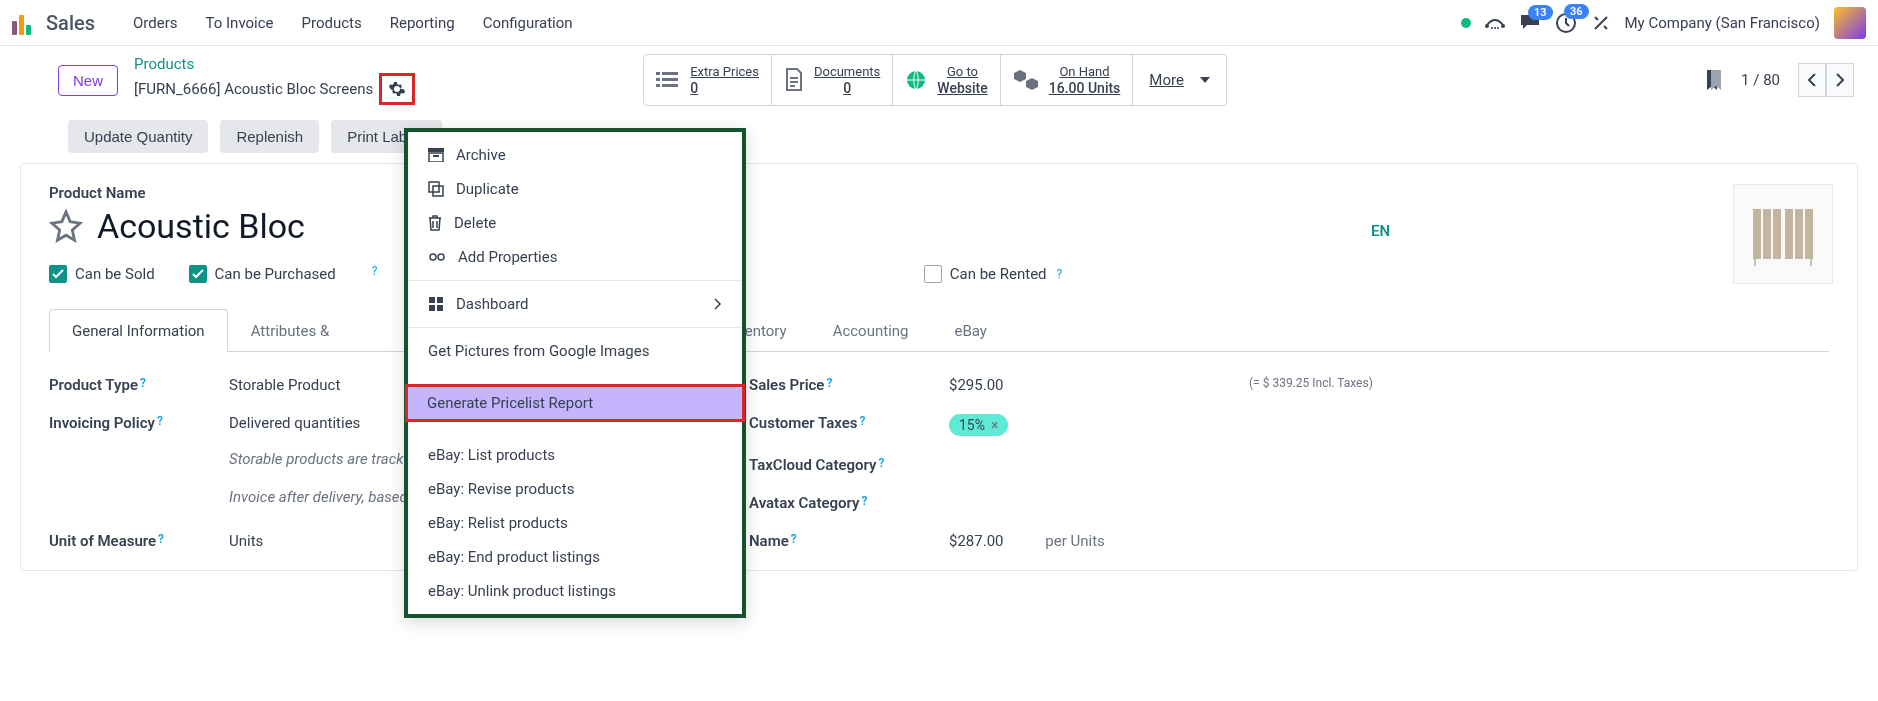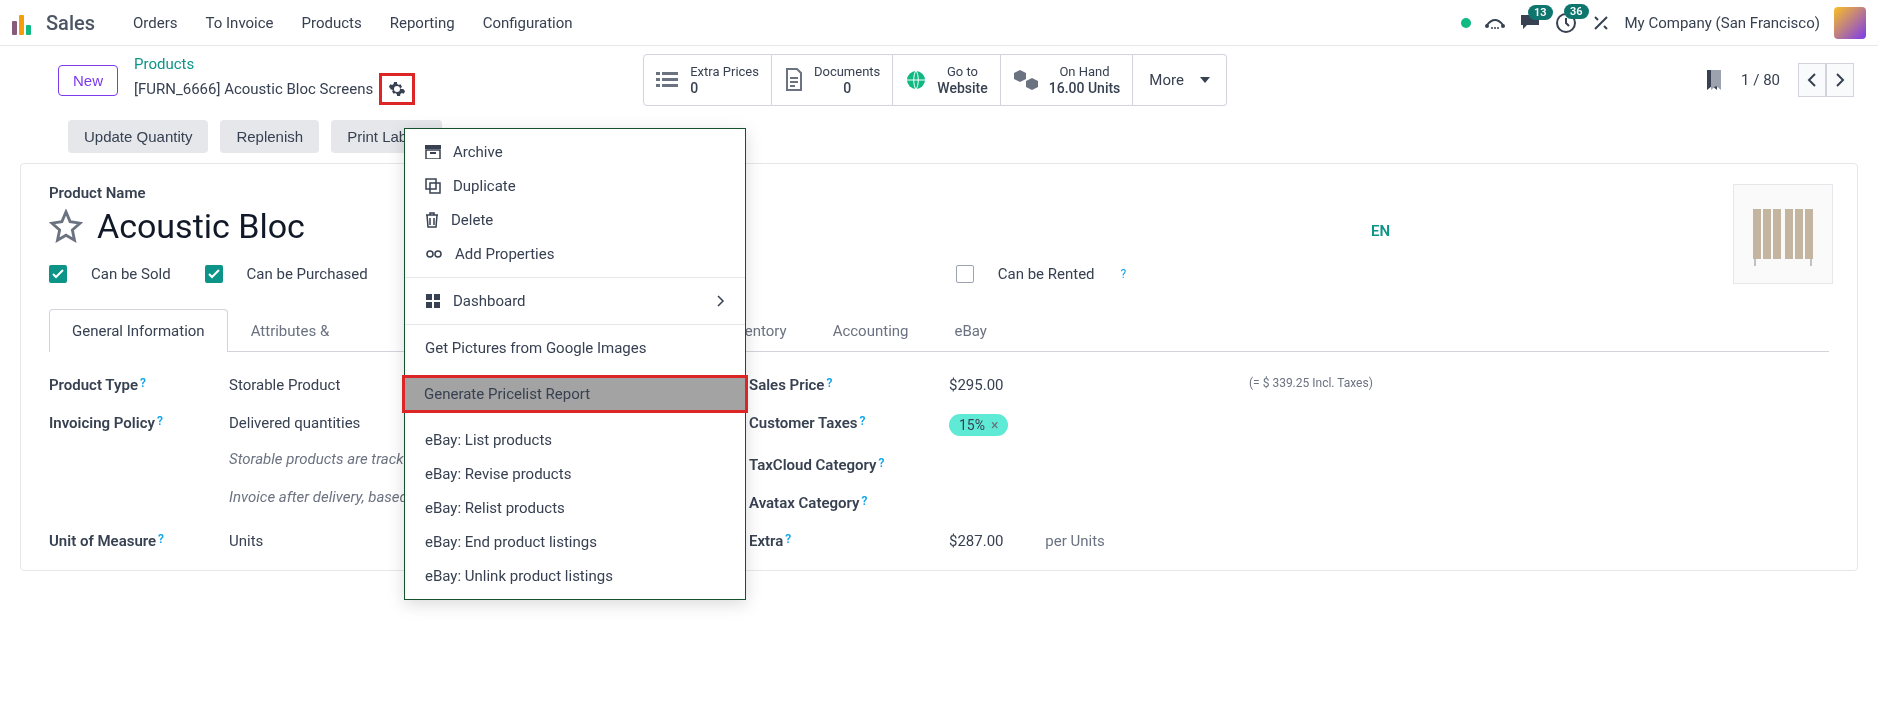--- a/index.html
+++ b/index.html
@@ -10,21 +10,21 @@
   .app-logo { width: 24px; height: 24px; margin-right: 10px; display:flex; align-items:flex-end; gap:2px;}
   .app-logo span{display:inline-block;width:5px;border-radius:1px;}
   .app-logo .b1{height:14px;background:#875A7B;}
   .app-logo .b2{height:20px;background:#F59E0B;}
   .app-logo .b3{height:10px;background:#10B981;}
   .app-name { font-size: 20px; font-weight: 500; color: #4b5563; margin-right: 24px; }
   .nav-item { color: #374151; padding: 8px 14px; cursor: pointer; font-size: 15px; }
   .topnav-right { margin-left: auto; display: flex; align-items: center; gap: 14px; }
   .status-dot { width: 10px; height: 10px; border-radius: 50%; background: #10b981; }
   .badge { position: relative; }
-  .badge-count { position: absolute; top: -8px; right: -12px; background: #0f766e; color: #fff; border-radius: 10px; font-size: 11px; padding: 1px 6px; font-weight:600;}
+  .badge-count { position: absolute; top: -8px; right: -12px; background: #3b82f6; color: #fff; border-radius: 10px; font-size: 11px; padding: 1px 6px; font-weight:600;}
   .company-name { font-size: 15px; color: #374151; }
   .avatar { width: 32px; height: 32px; border-radius: 4px; background: linear-gradient(135deg,#fbbf24,#7c3aed); }
   .icon-btn svg { display:block; }
 
   
   .actionbar { display: flex; align-items: center; padding: 8px 16px; gap: 8px; }
   .btn-new { border: 1px solid #7c3aed; color: #7c3aed; background: #fff; padding: 6px 14px; font-size: 15px; border-radius: 4px; cursor: pointer; margin-left: 42px; }
   .breadcrumb { margin-left: 8px; }
   .breadcrumb-top { color: #0d9488; font-size: 15px; cursor: pointer; }
   .breadcrumb-sub { color: #374151; font-size: 15px; display:flex; align-items:center; gap:4px;}
@@ -37,41 +37,41 @@
   .statbox .label { font-size: 13px; color: #374151; line-height:1.2;}
   .statbox .value { font-size: 14px; color: #374151; font-weight:500;}
   .statbox.more { border-radius: 0 4px 4px 0; padding: 6px 16px; font-size:15px;}
   
   .pager-area { margin-left: auto; display:flex; align-items:center; gap: 18px; padding-right: 8px;}
   .pager-text { font-size:15px; color:#374151; }
   .pager-btn { width:28px; height:34px; border:1px solid #d1d5db; background:#f9fafb; cursor:pointer; display:flex; align-items:center; justify-content:center;}
   .pager-btns{display:flex;}
 
   
-  .dropdown { position: absolute; left: 404px; top: 128px; background: #fff; border: 1px solid #14532d; box-shadow: 0 4px 16px rgba(0,0,0,0.15); width: 342px; z-index: 100; padding: 6px 0;}
+  .dropdown { position: absolute; left: 404px; top: 128px; background: #fff; border: 4px solid #14532d; box-shadow: 0 4px 16px rgba(0,0,0,0.15); width: 342px; z-index: 100; padding: 6px 0;}
   .dropdown-item { padding: 8px 20px; display: flex; align-items: center; gap: 12px; cursor: pointer; font-size: 15px; color: #374151; }
-  .dropdown-item.highlight { background: #a3a3a3; outline: 3px solid #dc2626; outline-offset: -1px; margin: 12px -1px;}
+  .dropdown-item.highlight { background: #c4b5fd; outline: 3px solid #dc2626; outline-offset: -1px; margin: 18px -1px;}
   .dropdown-sep { border-top: 1px solid #e5e7eb; margin: 6px 0; }
   .dropdown-item .chev { margin-left:auto; }
 
   
   .toolbar { padding: 6px 24px; display:flex; gap:12px;margin-left:44px; }
   .tool-btn { background: #e5e7eb; border: none; padding: 8px 16px; border-radius: 4px; font-size: 15px; color:#374151; cursor:pointer; font-weight:500;}
 
   
   .form-card { margin: 4px 20px 0 20px; border: 1px solid #e5e7eb; border-radius: 4px; padding: 20px 28px; position:relative;}
   .product-label { font-size: 15px; font-weight: 600; color:#374151;}
   .product-title-row { display:flex; align-items:center; gap:14px; margin-top:4px;}
   .star { width: 34px; height:34px; }
   .product-title { font-size: 34px; color:#111827; font-weight:400;}
   .lang-badge { color:#0d9488; font-weight:600; font-size:15px; position:absolute; left: 1350px; top: 58px;}
   .product-img { position:absolute; right: 24px; top: 20px; width: 100px; height:100px; border:1px solid #e5e7eb; display:flex; align-items:center; justify-content:center; background:#fafafa;}
   
   .checks { display:flex; gap: 34px; margin-top: 18px; align-items:center;}
-  .check { display:flex; align-items:center; gap:24px; font-size:15px;}
+  .check { display:flex; align-items:center; gap:8px; font-size:15px;}
   .checkbox { width:18px; height:18px; background:#0d9488; display:inline-flex; align-items:center; justify-content:center; border-radius:2px;}
   .checkbox.empty{ background:#fff; border:1px solid #9ca3af;}
   .help { color:#0ea5e9; font-size:12px; vertical-align:super; margin-left:2px;}
 
   
   .tabs { display:flex; border-bottom:1px solid #d1d5db; margin-top: 24px;}
   .tab { padding: 12px 22px; border:1px solid transparent; border-bottom:none; font-size:15px; color:#6b7280; cursor:pointer; position:relative; top:1px;}
   .tab.active { border-color:#d1d5db; background:#fff; color:#374151; border-radius:4px 4px 0 0;}
   
   
@@ -139,21 +139,21 @@
     <div class="breadcrumb-sub">
       <span>[FURN_6666] Acoustic Bloc Screens</span>
       <span class="gear-box">
         <svg width="18" height="18" viewBox="0 0 24 24">
             <path fill="#374151" d="M12 8a4 4 0 100 8 4 4 0 000-8zm9 4a7 7 0 01-.1 1.2l2 1.6-2 3.4-2.4-.8a7 7 0 01-2 1.2l-.4 2.6h-4l-.4-2.6a7 7 0 01-2-1.2l-2.4.8-2-3.4 2-1.6A7 7 0 013 12c0-.4 0-.8.1-1.2l-2-1.6 2-3.4 2.4.8a7 7 0 012-1.2L7.9 2.8h4l.4 2.6a7 7 0 012 1.2l2.4-.8 2 3.4-2 1.6c.1.4.1.8.1 1.2z"></path>
           </svg>
       </span>
     </div>
   </div>
 
-  <div class="statboxes" style="margin-left: 220px;">
+  <div class="statboxes" style="margin-left: 220px; text-decoration: underline;">
     <div class="statbox">
       <svg width="24" height="20" viewBox="0 0 24 20">
           <rect x="0" y="2" width="4" height="3" fill="#6b7280"></rect>
           <rect x="6" y="2" width="16" height="3" fill="#6b7280"></rect>
           <rect x="0" y="8" width="4" height="3" fill="#6b7280"></rect>
           <rect x="6" y="8" width="16" height="3" fill="#6b7280"></rect>
           <rect x="0" y="14" width="4" height="3" fill="#6b7280"></rect>
           <rect x="6" y="14" width="16" height="3" fill="#6b7280"></rect>
         </svg>
       <div>
@@ -392,19 +392,19 @@
       </div>
     <div class="field-value"></div>
     <div></div>
 
     <div class="field-label">
         <span>Unit of Measure</span>
         <span class="help">?</span>
       </div>
     <div class="field-value">Units</div>
     <div class="field-label">
-        <span>Extra</span>
+        <span>Name</span>
         <span class="help">?</span>
       </div>
     <div class="field-value"><span>$287.00</span> &nbsp;&nbsp;&nbsp;&nbsp;&nbsp;&nbsp; <span style="color:#6b7280;margin-left:12px;">per Units</span></div>
     <div></div>
   </div>
 </div>
 
 </body></html>

